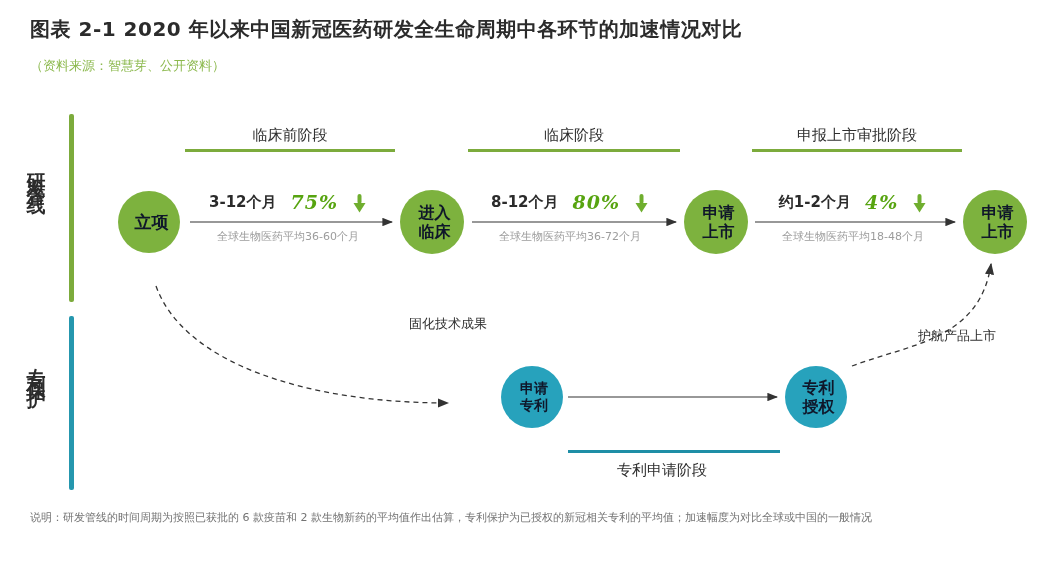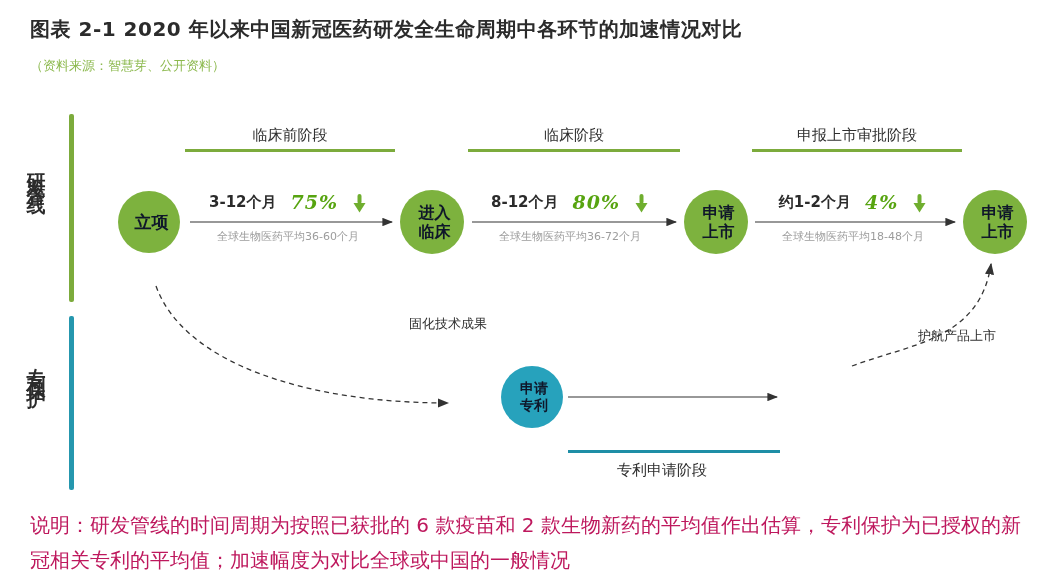--- a/index.html
+++ b/index.html
@@ -53,21 +53,21 @@
   .pct-teal  { color:#0a9fc2; }
   .t-base { position:absolute; left:0; right:0; top:39px; text-align:center; font-size:11px; color:#9c9c9c; white-space:nowrap; }
   .arrow-down { display:block; margin-top:2px; }
   .arrow-down.green { color:#6fae2e; }
   .arrow-down.teal  { color:#1ba0bf; }
 
   .annot { position:absolute; font-size:13px; color:#2f2f2f; text-align:center; width:100px; }
   .annot-left  { left:398px; top:315px; }
   .annot-right { left:907px; top:315px;margin-top:12px; }
 
-  .note { position:absolute; left:30px; top:508px; width:1005px; font-size:20px; color:#be185d; line-height:1.75; }
+  .note { position:absolute; left:30px; top:508px; width:1005px; font-size:11px; color:#737373; line-height:1.75; }
 
   .overlay { position:absolute; left:0; top:0; width:1056px; height:587px; pointer-events:none; }
 </style>
 </head>
 <body>
 
 <div class="canvas">
 
   <div class="title">图表 2-1 2020 年以来中国新冠医药研发全生命周期中各环节的加速情况对比</div>
   <div class="source">（资料来源：智慧芽、公开资料）</div>
@@ -146,20 +146,23 @@
     </div>
     <div class="t-base">全球生物医药平均18-48个月</div>
   </div>
 
   <div class="annot annot-left">固化技术成果</div>
   <div class="annot annot-right">护航产品上市</div>
 
   <div class="circle circle-teal c-patapply">
       <span class="txt">申请专利</span>
     </div>
+  <div class="circle circle-teal c-granted">
+      <span class="txt">专利授权</span>
+    </div>
 
 
   <div class="stage-line-teal"></div>
   <div class="stage stage-patent-app">专利申请阶段</div>
 
   <div class="note">说明：研发管线的时间周期为按照已获批的 6 款疫苗和 2 款生物新药的平均值作出估算，专利保护为已授权的新冠相关专利的平均值；加速幅度为对比全球或中国的一般情况</div>
 
 </div>
 
 </body></html>

